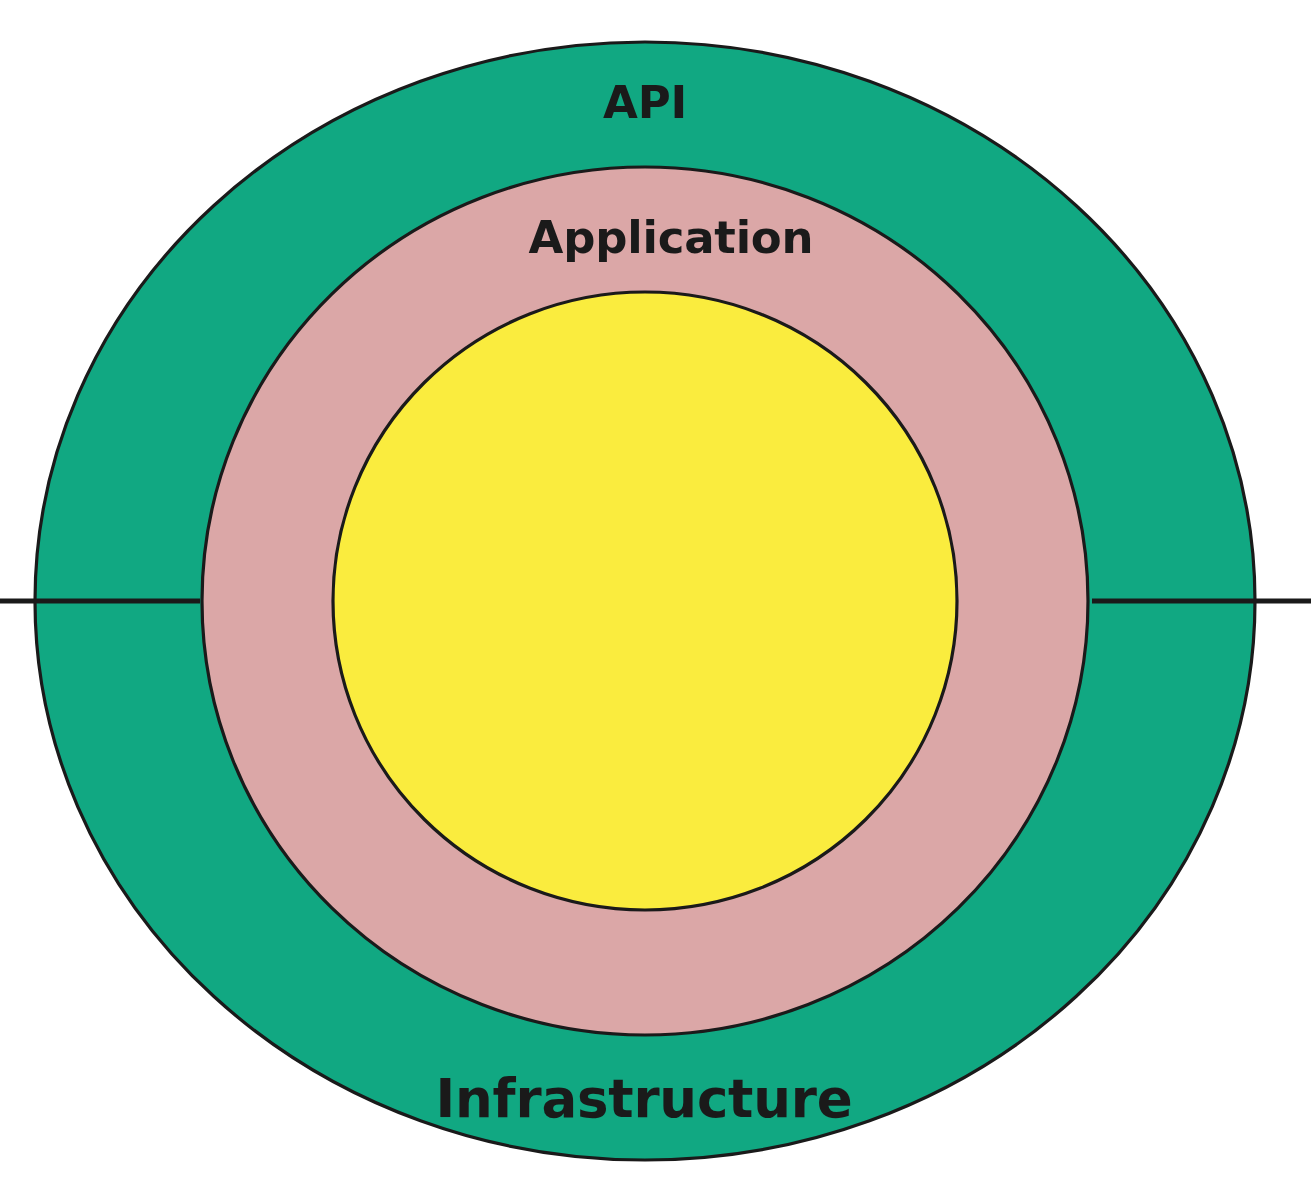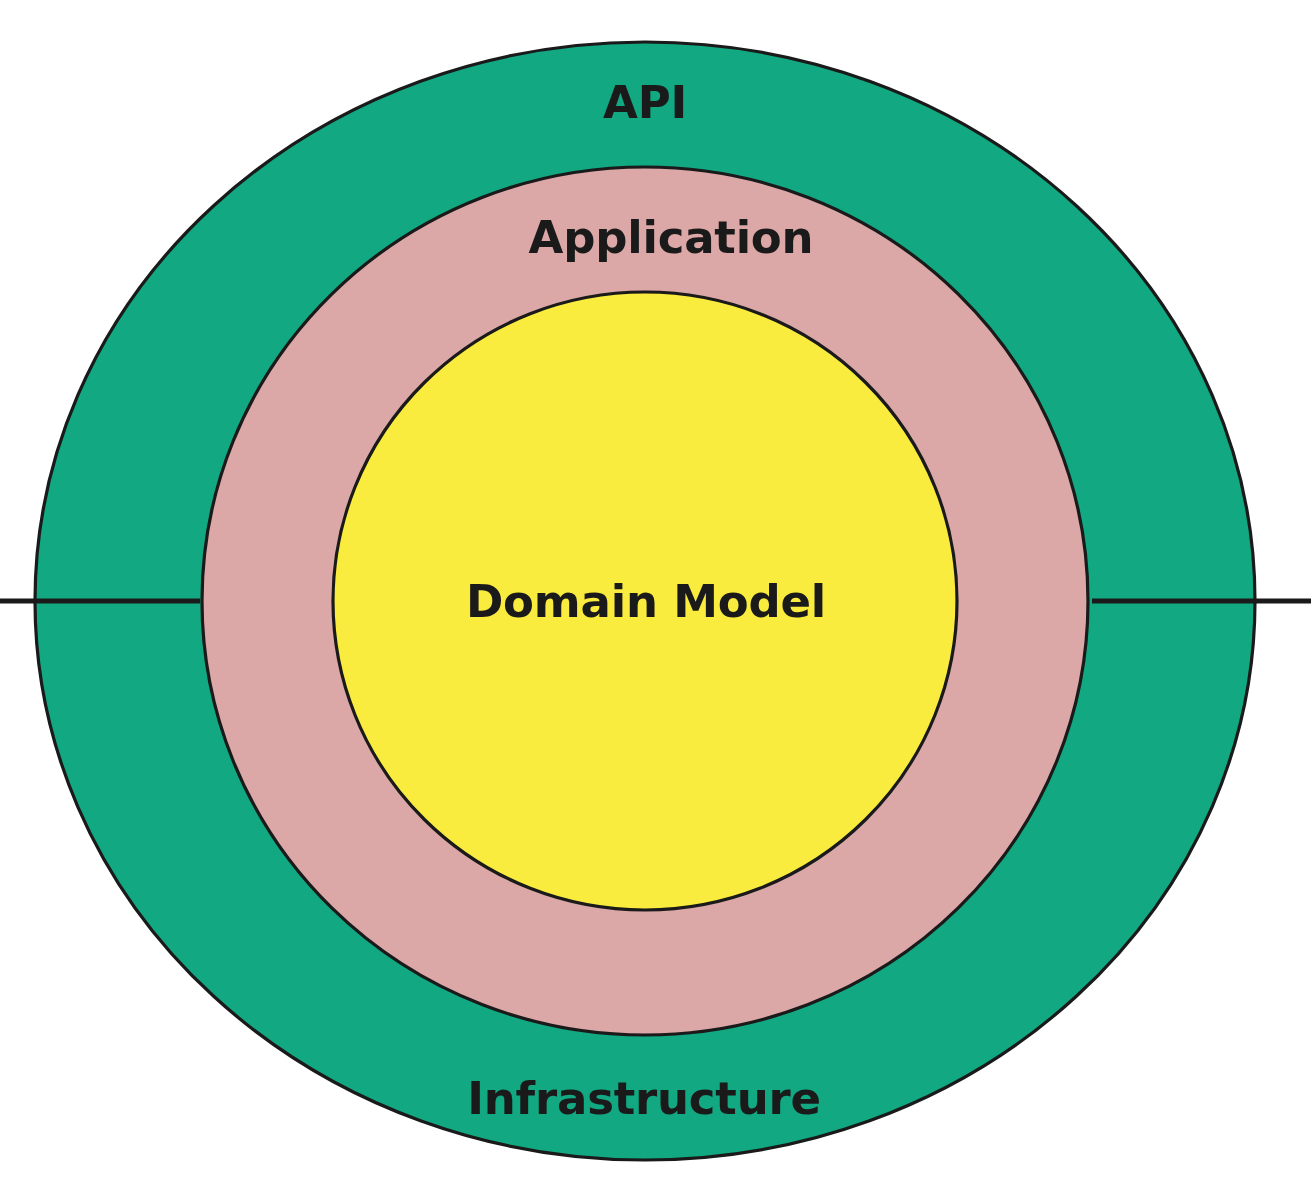--- a/index.html
+++ b/index.html
@@ -41,21 +41,21 @@
     font-weight: 700;
     color: #1a1a1a;
     white-space: nowrap;
     transform: translate(-50%, -50%);
     letter-spacing: -0.2px;
     user-select: none;
   }
   #label-api        { font-size: 45px; left: 645px; top: 102px; }
   #label-application{ font-size: 45px; left: 651px; top: 237px; margin-left: 20px; }
   #label-domain     { font-size: 45px; left: 646px; top: 601px; }
-  #label-infra      { font-size: 45px; left: 644px; top: 1098px; }
+  #label-infra      { font-size: 53px; left: 644px; top: 1098px; }
 </style>
 </head>
 <body>
 
 <div id="diagram-root" style="background: rgb(255, 255, 255); width: 1311px; height: 1191px;">
 
   <svg id="onion-svg" viewBox="0 0 1311 1191" xmlns="http://www.w3.org/2000/svg">
 
     <ellipse class="ring-shape" id="ring-infrastructure" cx="645" cy="601" rx="610" ry="559" fill="#11A882" stroke="#1a1a1a"></ellipse>
 
@@ -65,17 +65,16 @@
 
     <line class="divider-line" id="line-left" x1="0" y1="601" x2="200" y2="601" stroke="#1a1a1a"></line>
 
     <line class="divider-line" id="line-right" x1="1092" y1="601" x2="1311" y2="601" stroke="#1a1a1a"></line>
   </svg>
 
   <div class="layer-label" id="label-api">API</div>
 
   <div class="layer-label" id="label-application">Application</div>
 
-  <div class="layer-label" id="label-domain">Domain Model</div>
 
   <div class="layer-label" id="label-infra">Infrastructure</div>
 
 </div>
 
 </body></html>

